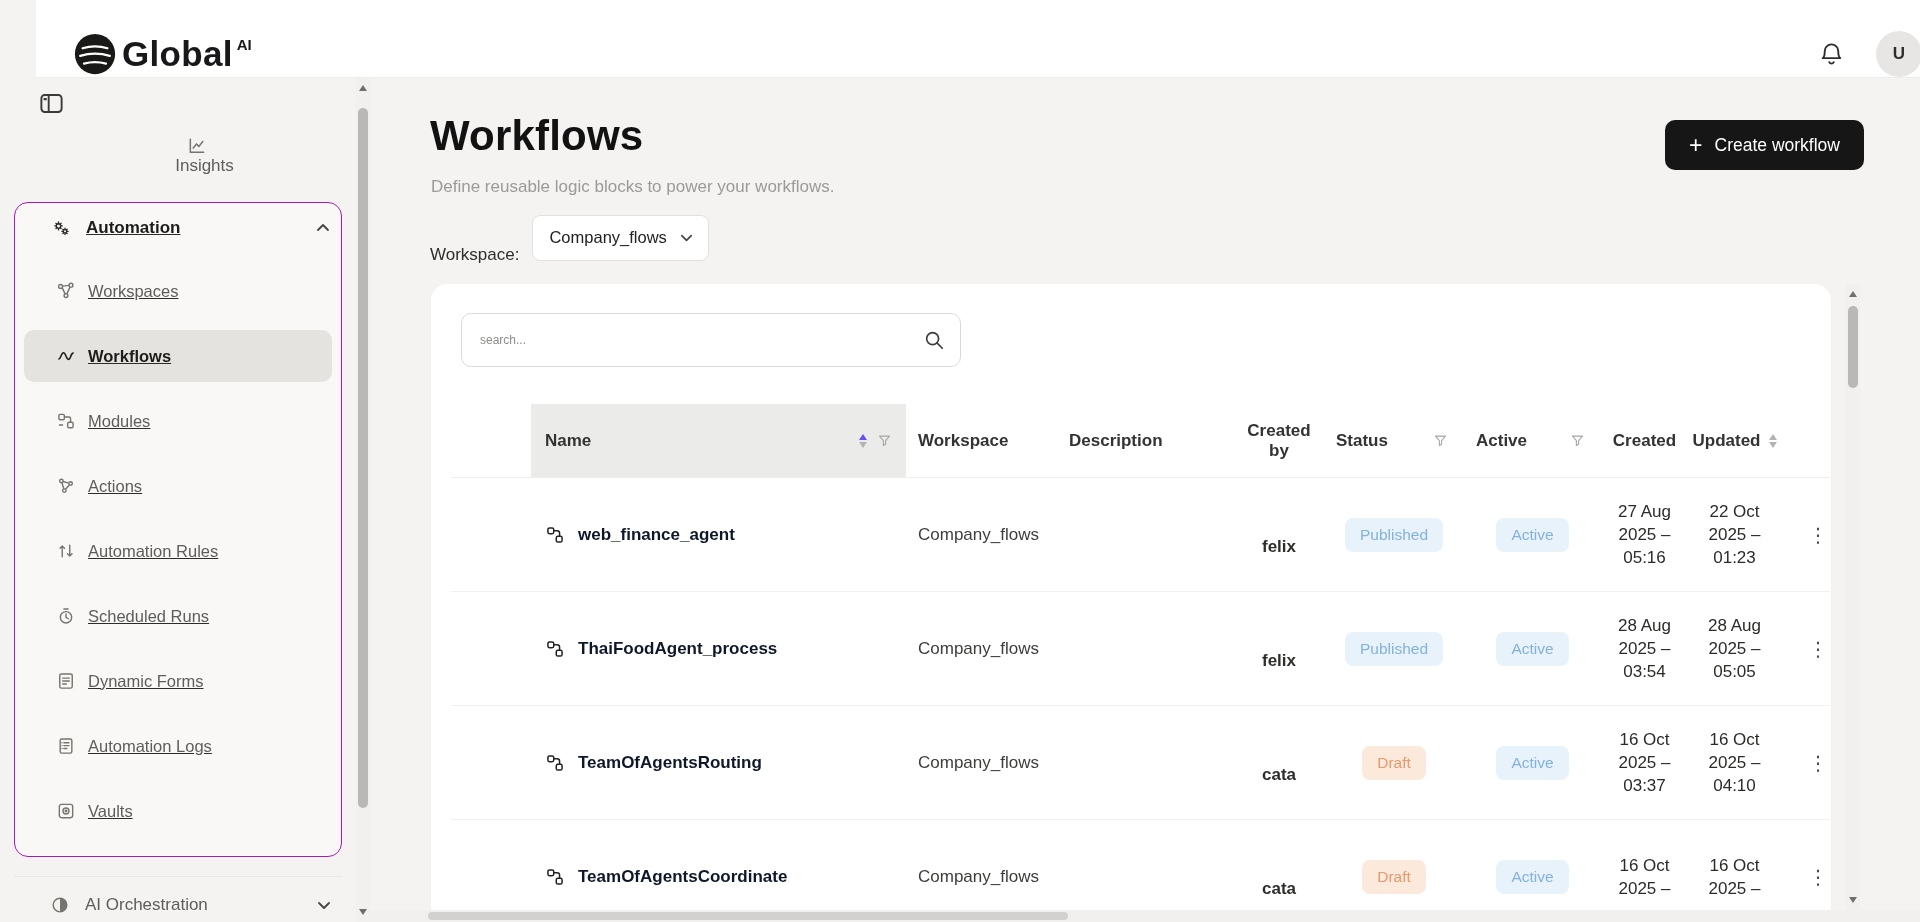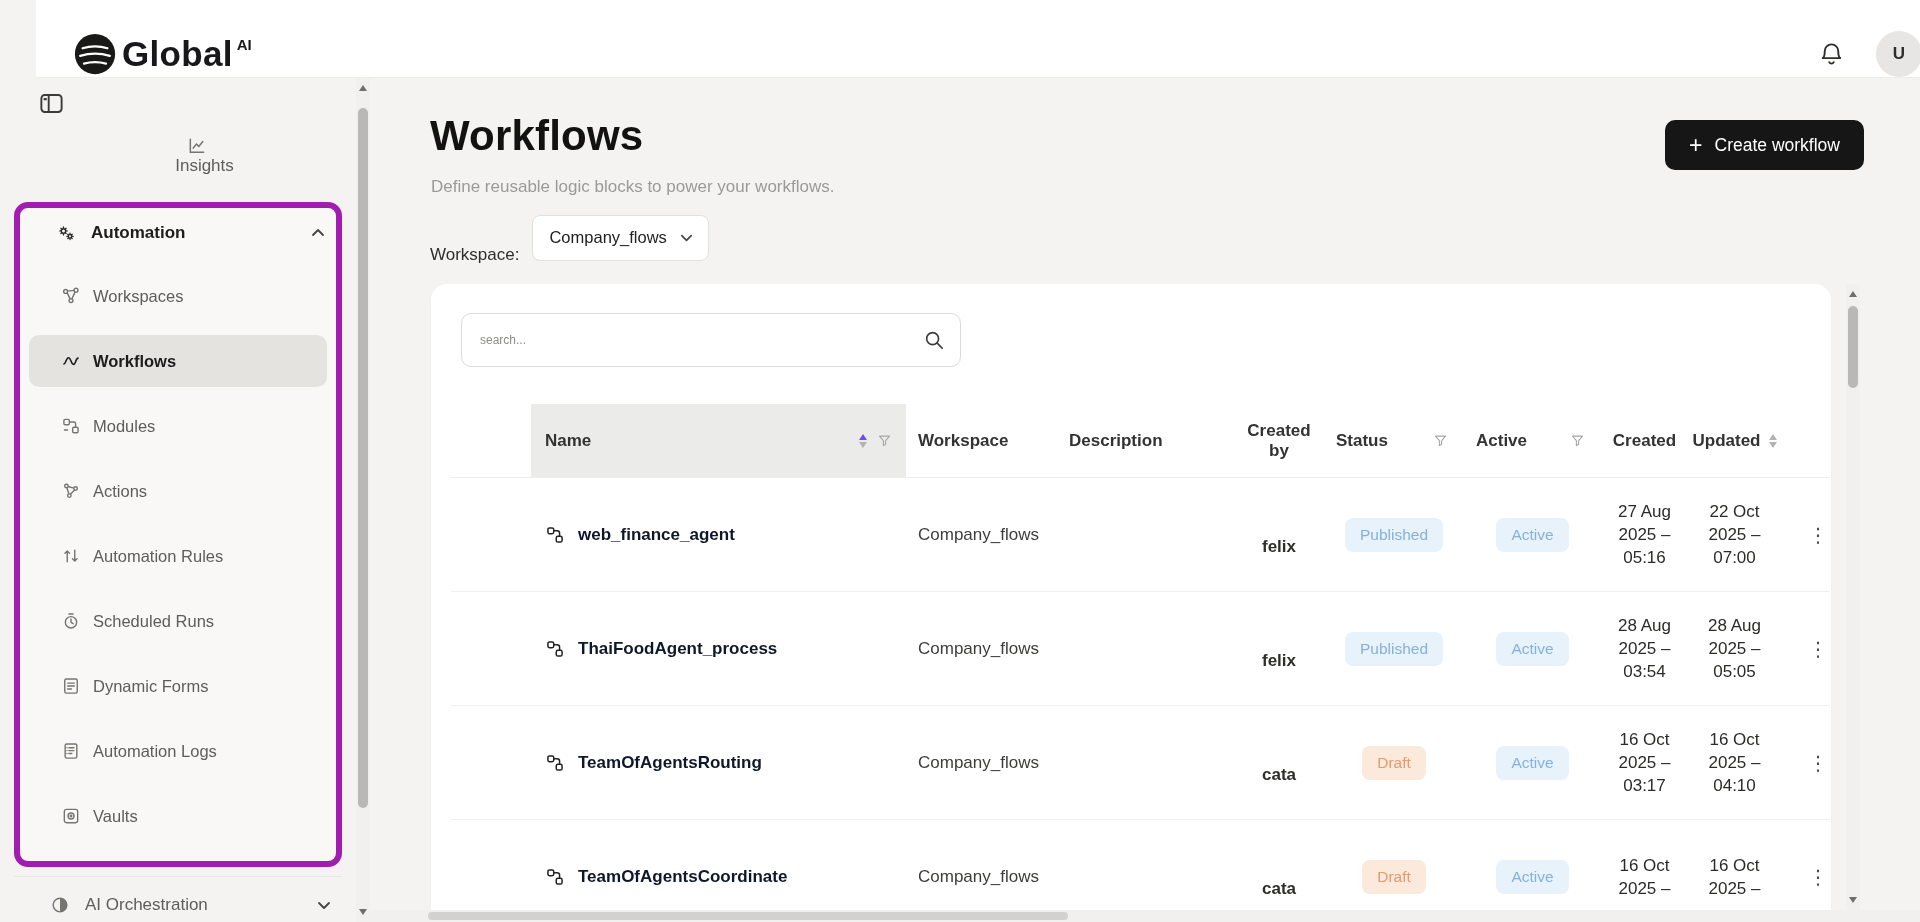--- a/index.html
+++ b/index.html
@@ -36,21 +36,21 @@
 
   
   .sidebar{position:absolute; top:78px; left:0; width:356px; bottom:0; background:#f4f3f1; z-index:2;}
   .collapse-btn{position:absolute; top:12px; left:38px; width:30px; height:30px; cursor:pointer;}
   .nav-item{display:flex; align-items:center; height:50px; font-size:17px; color:#5d5d5b; cursor:pointer;}
   .nav-item .nv-icon{width:20px; height:20px; flex:0 0 20px; color:#76756f; display:flex; align-items:center;}
   .nav-item .nv-icon svg{width:20px; height:20px;}
   .nav-label{margin-left:15px; white-space:nowrap;}
   .nav-insights{margin:58px 14px 16px; padding-left:38px;flex-direction:column;}
 
-  .auto-group{margin:0 14px; border:6px solid #a21caf; border-radius:14px; background:rgba(255,255,255,.45); padding-bottom:2px;}
+  .auto-group{margin:0 14px; border:1px solid #a21caf; border-radius:14px; background:rgba(255,255,255,.45); padding-bottom:2px;text-decoration:underline;}
   .auto-header{height:50px; padding:0 10px 0 36px; font-weight:700; color:#1d1d1b;}
   .auto-header .nv-icon{color:#2b2b29;}
   .auto-header .chev{margin-left:auto; display:flex; align-items:center;}
   .auto-children{padding:12px 0 4px;}
   .auto-child{height:52px; margin:0 9px 13px; padding-left:32px; border-radius:10px; font-size:16.5px;}
   .auto-child .nav-label{margin-left:12px;}
   .auto-child.selected{background:#e4e3e0; color:#1c1c1a; font-weight:700;}
   .auto-child.selected .nv-icon{color:#1c1c1a;}
 
   .ai-orch{position:absolute; left:14px; right:14px; top:798px; height:56px; padding-left:36px; border-top:1px solid #e8e7e5;}
@@ -421,21 +421,21 @@
             </svg>
           </span>
         <span>web_finance_agent</span>
       </div>
       <div class="c-plain">Company_flows</div>
       <div class="c-plain"></div>
       <div class="c-createdby">felix</div>
       <div class="c-center"><span class="badge published">Published</span></div>
       <div class="c-center"><span class="badge active">Active</span></div>
       <div class="c-date">27 Aug 2025 – 05:16</div>
-      <div class="c-date">22 Oct 2025 – 07:00</div>
+      <div class="c-date">22 Oct 2025 – 01:23</div>
       <div class="c-menu">
           <span class="kebab">⋮</span>
         </div>
     </div>
 
     <div class="trow">
       <div></div>
       <div class="c-name">
         <span class="wf-icon">
             <svg viewBox="0 0 24 24" width="20" height="20">
@@ -472,21 +472,21 @@
               </g>
             </svg>
           </span>
         <span>TeamOfAgentsRouting</span>
       </div>
       <div class="c-plain">Company_flows</div>
       <div class="c-plain"></div>
       <div class="c-createdby">cata</div>
       <div class="c-center"><span class="badge draft">Draft</span></div>
       <div class="c-center"><span class="badge active">Active</span></div>
-      <div class="c-date">16 Oct 2025 – 03:17</div>
+      <div class="c-date">16 Oct 2025 – 03:37</div>
       <div class="c-date">16 Oct 2025 – 04:10</div>
       <div class="c-menu">
           <span class="kebab">⋮</span>
         </div>
     </div>
 
     <div class="trow">
       <div></div>
       <div class="c-name">
         <span class="wf-icon">

